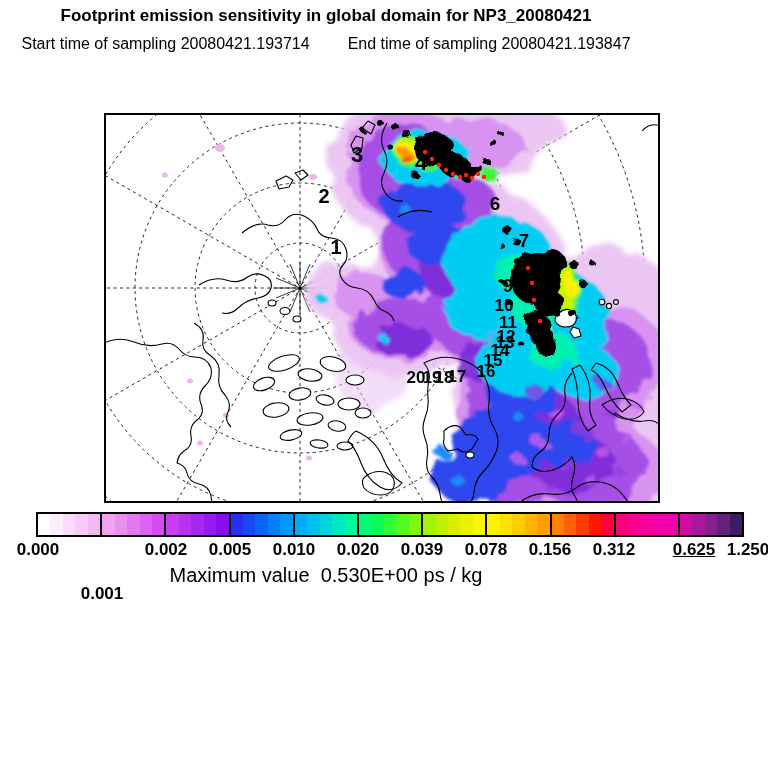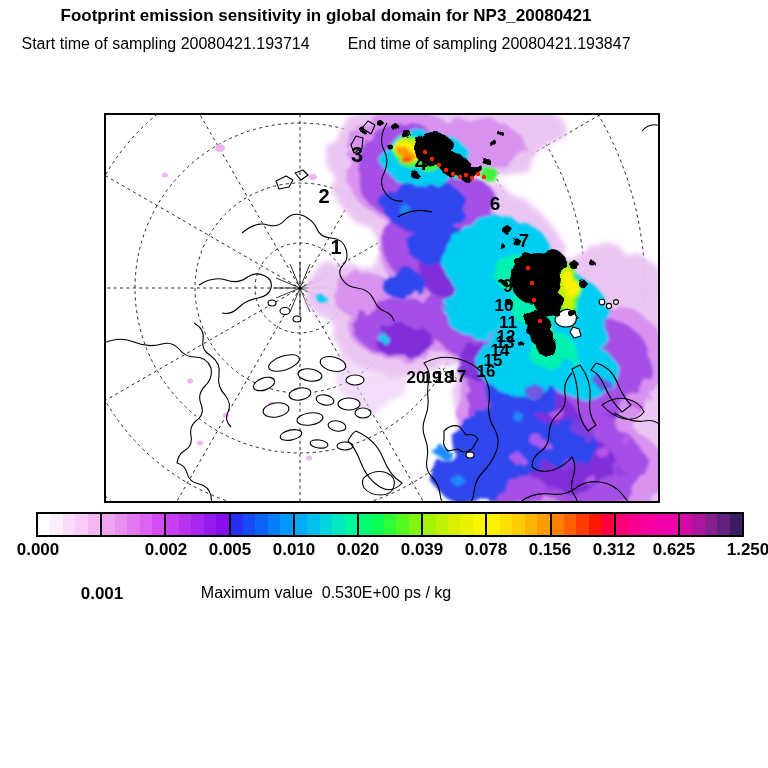--- a/index.html
+++ b/index.html
@@ -14,21 +14,21 @@
   .traj{position:absolute;transform:translate(-50%,-50%);font-weight:bold;line-height:1;
         font-family:"Liberation Sans","DejaVu Sans",sans-serif;}
   .cbar{position:absolute;left:36px;top:512px;width:708px;height:25px;border:2px solid #000;
         box-sizing:border-box;display:flex;}
   .cseg{flex:1 1 0;display:flex;border-left:2px solid #000;}
   .cseg:first-child{border-left:none;}
   .ccell{flex:1 1 0;}
   .ticks{position:absolute;left:0;top:540px;width:768px;height:20px;font-weight:bold;font-size:17px;}
   .tick{position:absolute;transform:translateX(-50%);white-space:nowrap;}
   .units{top:561px;font-size:16px;}
-  .maxv{top:584px;font-size:16px;}
+  .maxv{top:564px;font-size:20px;}
 </style>
 </head>
 <body>
 
 <div class="page">
 
   <div class="hline title">Footprint emission sensitivity in global domain for NP3_20080421</div>
   <div class="hline h2">
     <span>Start time of sampling 20080421.193714</span>
     <span>End time of sampling 20080421.193847</span>
@@ -416,18 +416,18 @@
       <span class="tick" style="left: 38px;">0.000</span>
       <span class="tick" style="left: 102px; margin-top: 44px;">0.001</span>
       <span class="tick" style="left: 166px;">0.002</span>
       <span class="tick" style="left: 230px;">0.005</span>
       <span class="tick" style="left: 294px;">0.010</span>
       <span class="tick" style="left: 358px;">0.020</span>
       <span class="tick" style="left: 422px;">0.039</span>
       <span class="tick" style="left: 486px;">0.078</span>
       <span class="tick" style="left: 550px;">0.156</span>
       <span class="tick" style="left: 614px;">0.312</span>
-      <span class="tick" style="left: 674px;">0.625</span>
+      <span class="tick" style="left: 694px; text-decoration: underline;">0.625</span>
       <span class="tick" style="left: 748px;">1.250</span>
     </div>
   <div class="hline maxv">Maximum value  0.530E+00 ps / kg</div>
 
 </div>
 
 </body></html>

